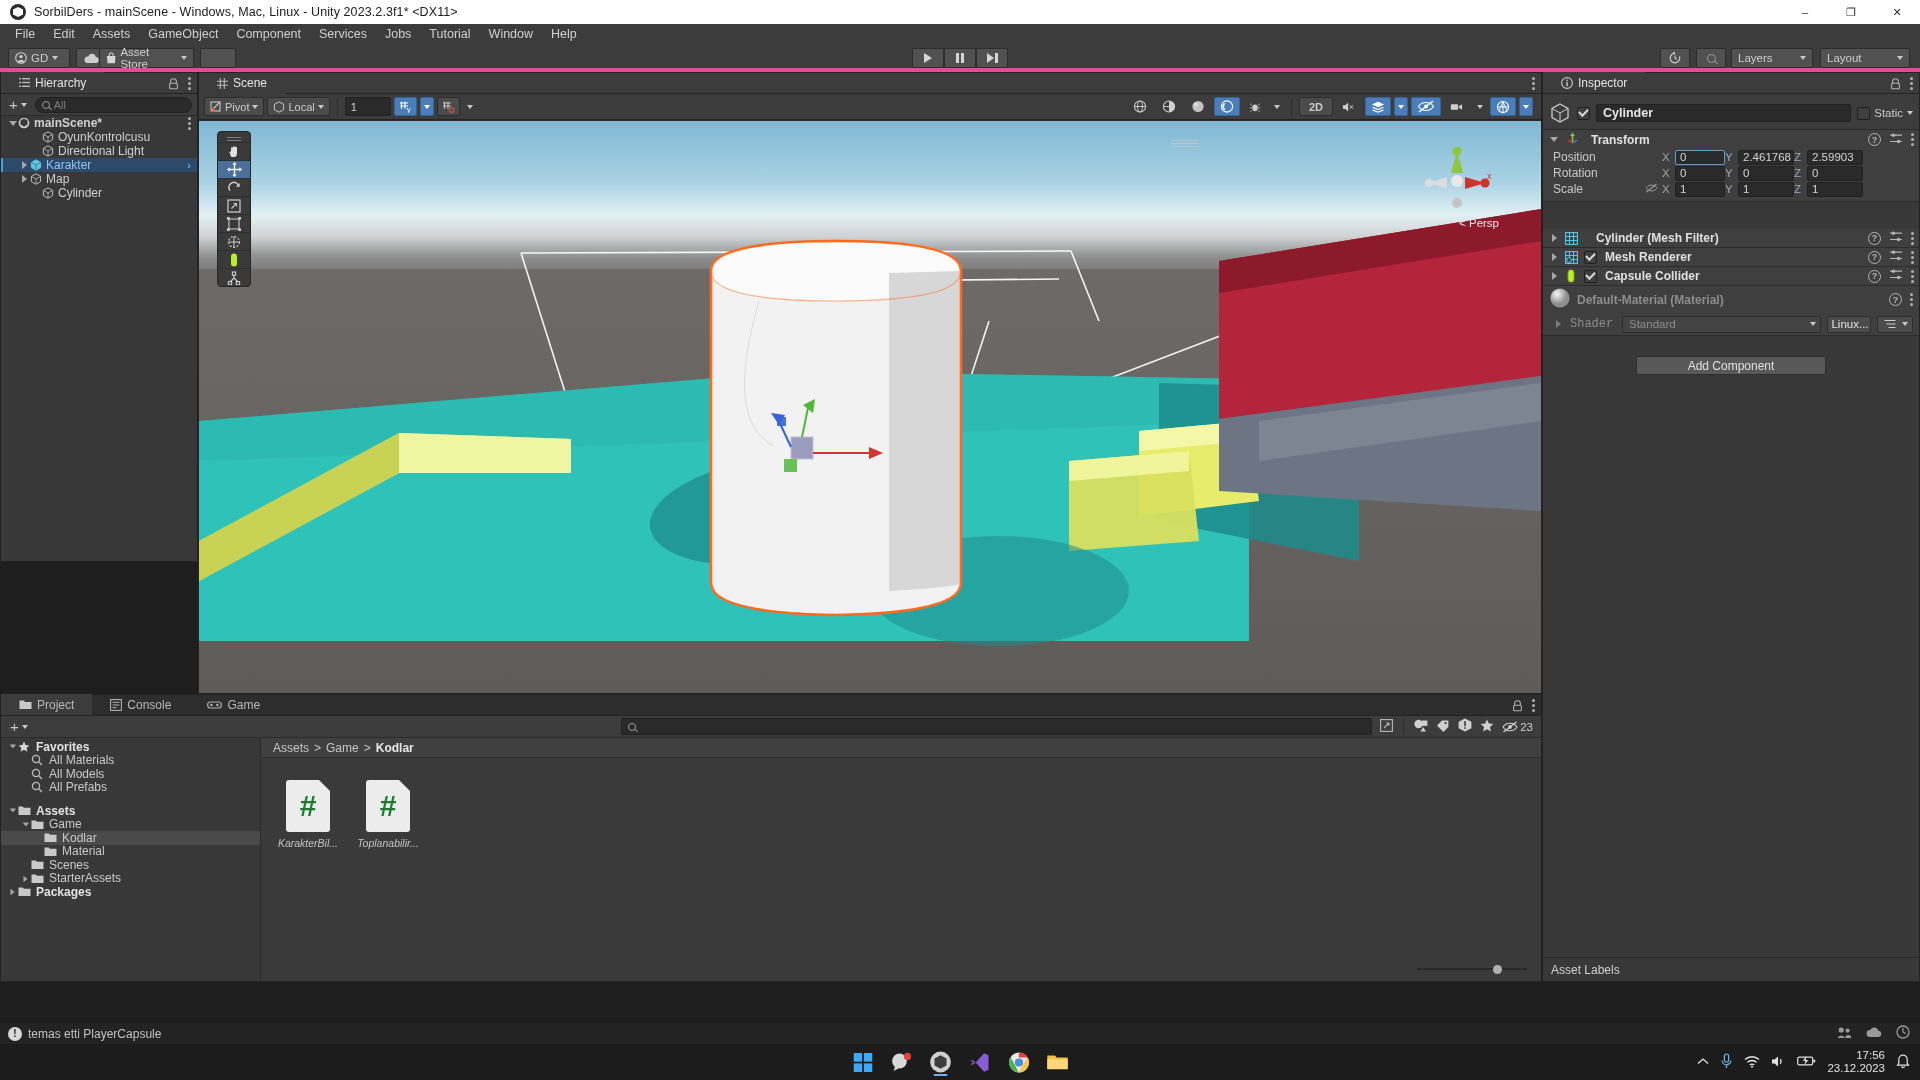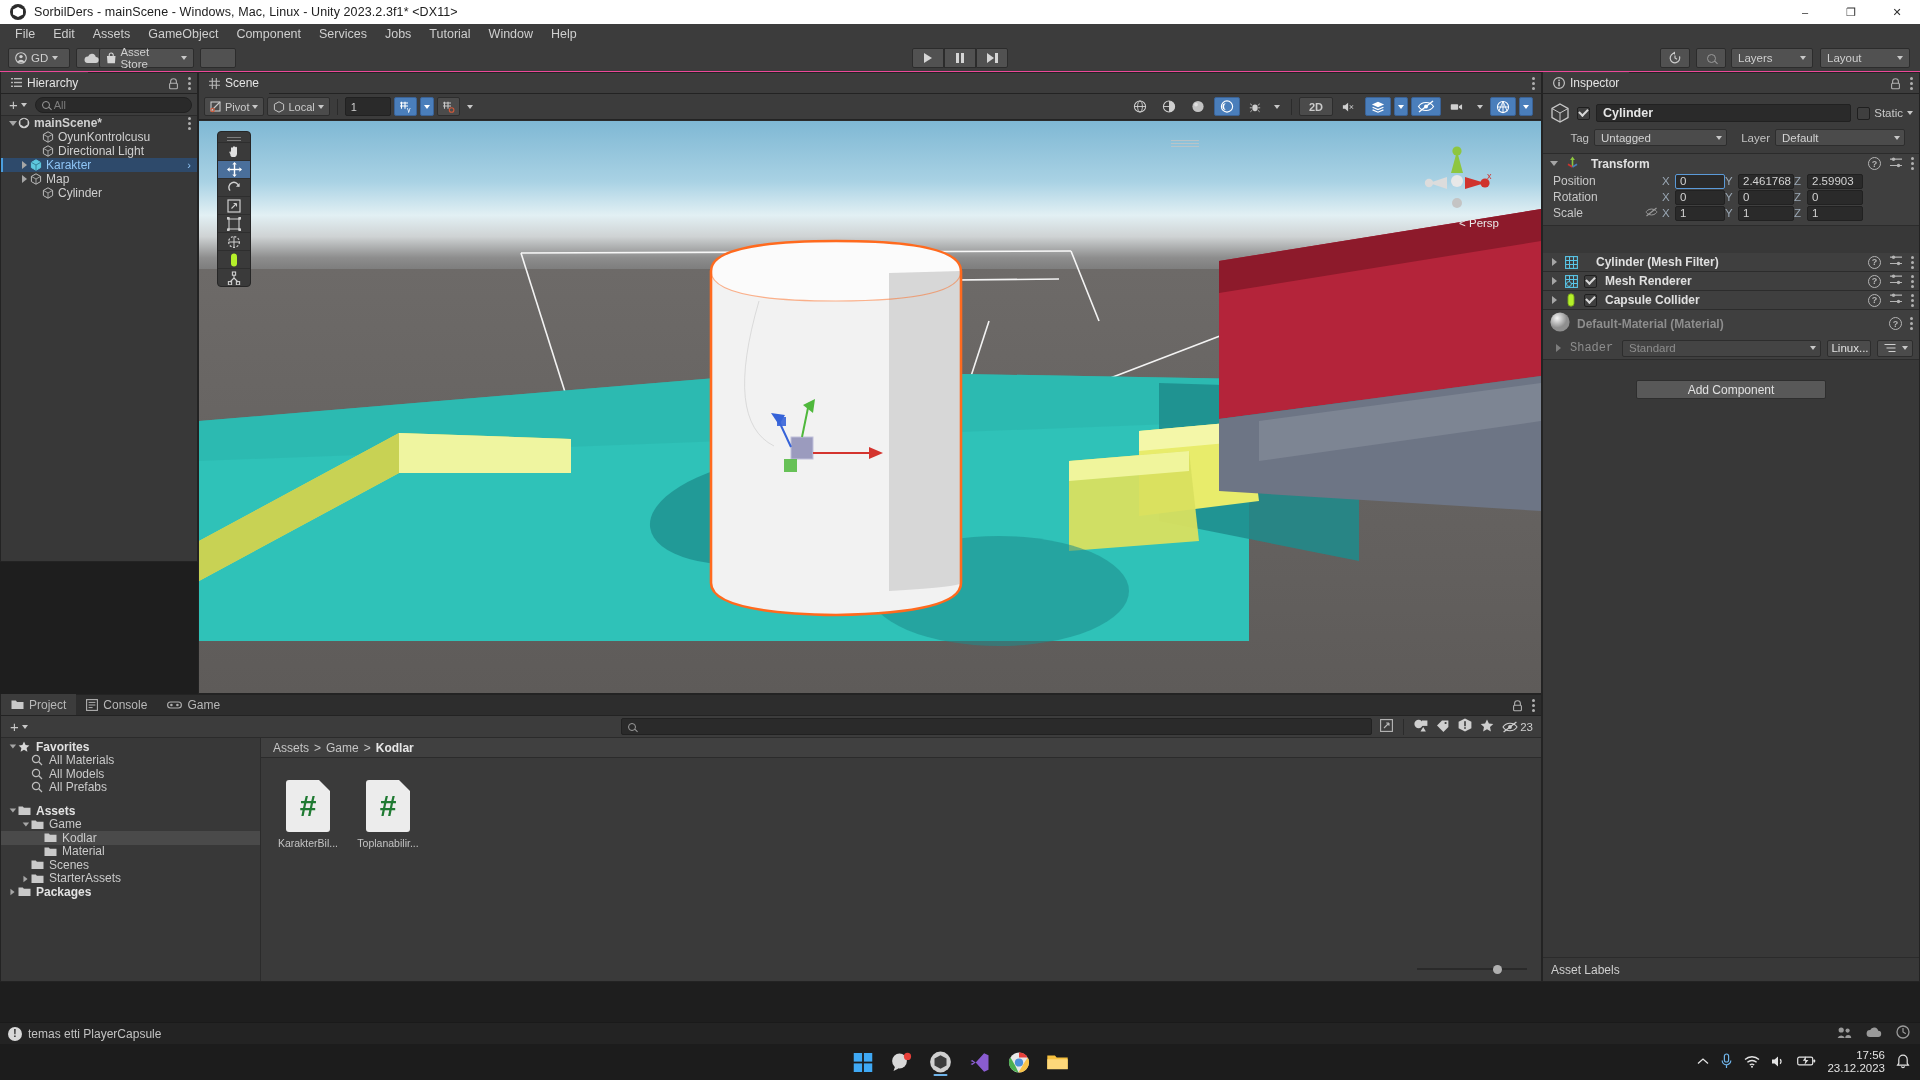--- a/index.html
+++ b/index.html
@@ -40,21 +40,21 @@
     position:absolute; left:0; top:24px; width:1920px; height:20px;
     background:#3c3c3c; display:flex; align-items:center; padding-left:6px;
   }
   .menubar span {
     padding:2px 9px; font-size:12.5px; color:#cfcfcf; line-height:16px; cursor:default;
   }
 
   
   .toolbar {
     position:absolute; left:0; top:44px; width:1920px; height:28px;
-    background:#3c3c3c; border-bottom:1px solid #ec4899;
+    background:#3c3c3c; border-bottom:4px solid #ec4899;
   }
   .tb-btn {
     position:absolute; top:4px; height:20px; background:#515151;
     border:1px solid #2c2c2c; border-radius:2px; display:flex; align-items:center;
     padding:0 6px; font-size:11.5px; color:#cfcfcf; gap:4px; cursor:default;
   }
   .caret { width:0;height:0;border-left:3.5px solid transparent;border-right:3.5px solid transparent;border-top:4px solid #c8c8c8; }
 
   .playrow { position:absolute; left:50%; transform:translateX(-50%); top:4px; display:flex; }
   .playbtn {
@@ -70,21 +70,21 @@
   .step .t{width:0;height:0;border-top:5px solid transparent;border-bottom:5px solid transparent;border-left:7px solid #d5d5d5;}
   .step .b{width:3px;height:10px;background:#d5d5d5;}
 
   
   .panel { position:absolute; background:#383838; border:1px solid #232323; }
   .panel-tabs {
     height:21px; background:#3c3c3c; display:flex; align-items:flex-end;
     border-bottom:1px solid #232323; position:relative;
   }
   .ptab {
-    height:21px; display:flex;align-items:center;gap:5px; padding:0 10px;
+    height:21px; display:flex;align-items:center;gap:5px; padding:0 18px;
     font-size:12px; color:#b8b8b8; cursor:default; background:transparent;
   }
   .ptab.active { background:#3c3c3c; color:#e4e4e4; }
   .ptab.active:after {
     content:""; position:absolute; left:0; bottom:-1px; width:100%; height:1px;
   }
   .tabs-row { background:#2d2d2d; }
   .ptab.sel { background:#3c3c3c; }
   .panel-opts { position:absolute; right:6px; top:4px; display:flex; gap:9px; align-items:center; }
   .kebab { width:3px;height:13px; display:flex;flex-direction:column;justify-content:space-between; }
@@ -207,21 +207,21 @@
   .crumb.last{color:#e6e6e6;font-weight:bold;}
   .prow{height:13.5px;display:flex;align-items:center;font-size:12px;color:#cacaca;padding-left:6px;white-space:nowrap;}
   .prow.sel{background:#4a4a4a;}
   .prow.bold{font-weight:bold;color:#e2e2e2;}
   .folder-ico{width:13px;height:10px;flex:0 0 auto;margin-right:4px;}
   .assetgrid{display:flex;gap:18px;padding:22px 0 0 16px;}
   .assetitem{width:62px;display:flex;flex-direction:column;align-items:center;gap:5px;cursor:default;}
   .csfile{width:44px;height:52px;background:#ececec;border-radius:3px;position:relative;
           display:flex;align-items:center;justify-content:center;font-size:30px;color:#1f7a32;font-weight:bold;line-height:1;}
   .csfile:after{content:"";position:absolute;right:0;top:0;border-left:11px solid transparent;border-top:11px solid #3a3a3a;}
-  .assetname{font-size:10.5px;color:#c3c3c3;max-width:62px;overflow:hidden;text-overflow:ellipsis;white-space:nowrap;}
+  .assetname{font-size:10.5px;color:#c3c3c3;max-width:62px;overflow:hidden;text-overflow:ellipsis;white-space:nowrap;font-style:italic;}
   .zoomslider{position:absolute;right:14px;bottom:6px;width:110px;height:12px;display:flex;align-items:center;}
   .zoomslider .track{width:100%;height:2px;background:#2a2a2a;}
   .zoomslider .knob{position:absolute;left:76px;width:9px;height:9px;border-radius:50%;background:#b0b0b0;}
 
   
   .statusbar{position:absolute;left:0;bottom:36px;width:1920px;height:22px;background:#232323;
              display:flex;align-items:center;padding-left:8px;gap:6px;font-size:12px;color:#c2c2c2;border-top:1px solid #1a1a1a;}
   .warn-ico{width:14px;height:14px;border-radius:50%;background:#d8d8d8;color:#232323;display:flex;align-items:center;
             justify-content:center;font-size:10px;font-weight:bold;flex:0 0 auto;}
   .status-right{position:absolute;right:10px;display:flex;gap:14px;align-items:center;}
@@ -778,32 +778,20 @@
               <path d="M3 6.5L11 11l8-4.5M11 11v9" fill="none" stroke="#c9c9c9" stroke-width="1"></path>
             </svg>
         </span>
         <span class="chk on"></span>
         <div class="nmfield">Cylinder</div>
         <span class="staticWrap">
           <span class="chk"></span>
           <span>Static</span>
           <i class="caret"></i>
         </span>
-      </div>
-      <div class="insp-tagRow">
-        <span style="width:40px;text-align:right;">Tag</span>
-        <div class="dd" style="width:133px;">
-          <span>Untagged</span>
-          <i class="caret"></i>
-        </div>
-        <span style="width:38px;text-align:right;">Layer</span>
-        <div class="dd" style="width:130px;">
-          <span>Default</span>
-          <i class="caret"></i>
-        </div>
       </div>
     </div>
 
     <div class="comp">
       <div class="comp-head">
         <span class="twisty open"></span>
         <span style="width:15px;">
           <svg width="15" height="14" viewBox="0 0 15 14">
               <path d="M7.5 12V5" stroke="#8ec640" stroke-width="1.6"></path>
               <path d="M7.5 1.5l2.4 3.6H5.1z" fill="#8ec640"></path>

